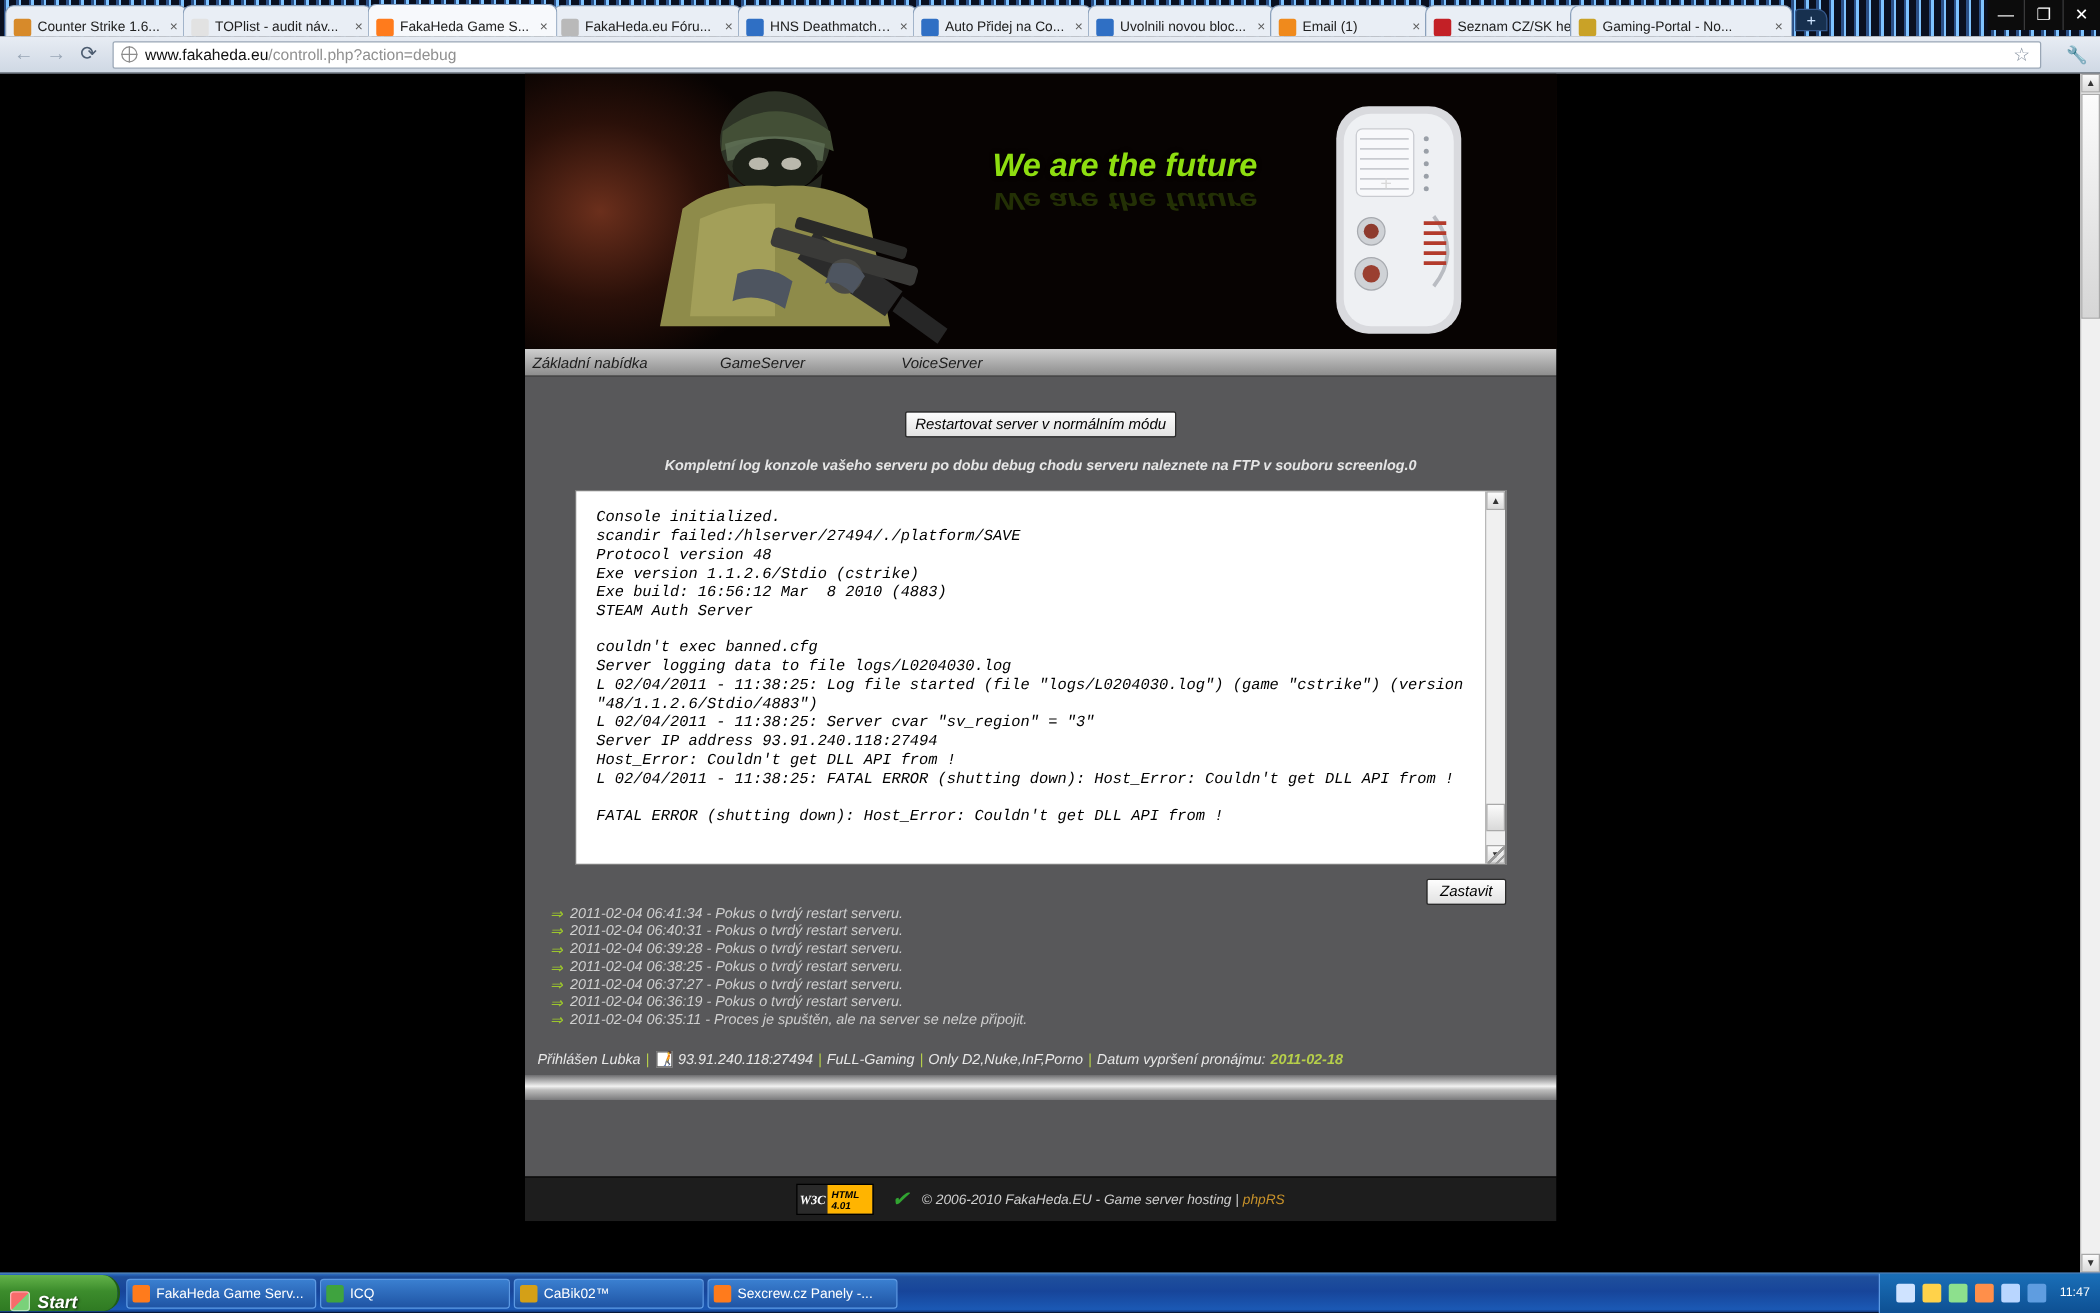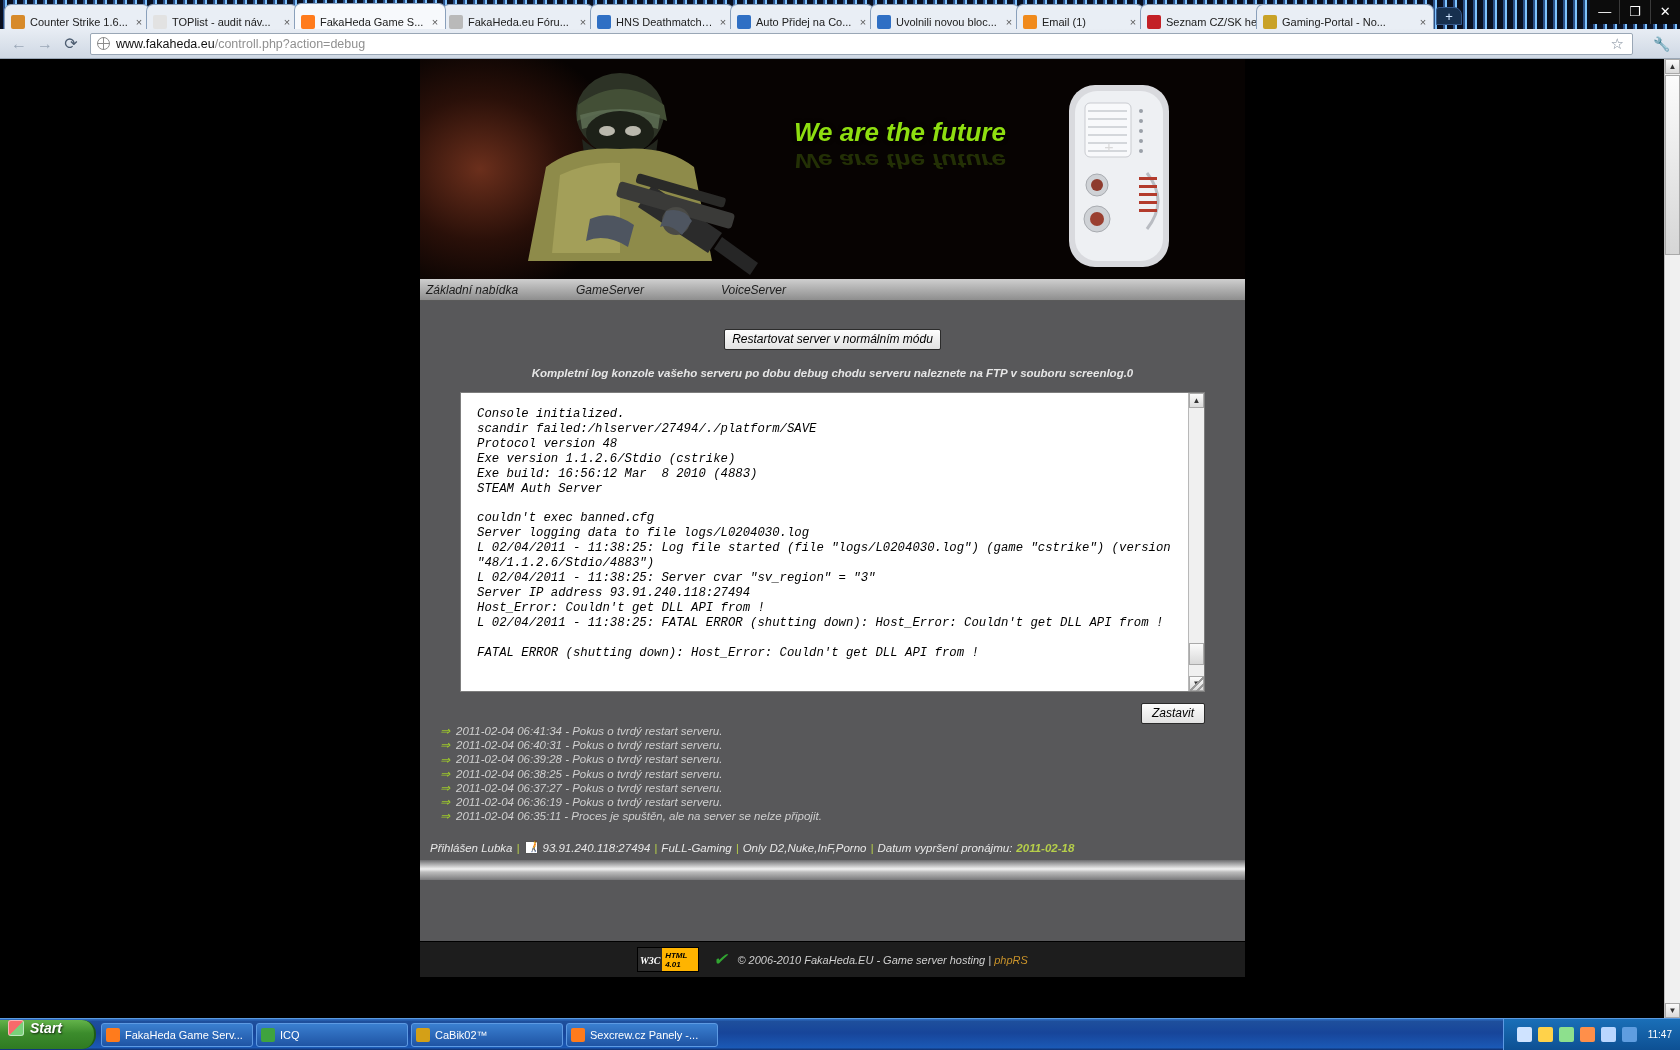--- a/index.html
+++ b/index.html
@@ -248,21 +248,21 @@
     position:absolute; left:0; bottom:0; width:1680px; height:32px;
     background:linear-gradient(#2f6fc4 0%, #1e4f9c 8%, #17459a 45%, #1b59b5 92%, #0e2f6e 100%);
     display:flex; align-items:center;
     border-top:1px solid #5a9ae0;
   }
   #start-button {
     width:96px; height:29px; margin:0 5px 0 0;
     background:linear-gradient(#63b34a 0%, #3c8c2c 45%, #2f7a22 100%);
     border-right:2px solid #1f5c16;
     border-top-right-radius:14px; border-bottom-right-radius:14px;
-    display:flex; align-items:flex-start; color:#fff; font-size:14px;
+    display:flex; align-items:flex-end; color:#fff; font-size:14px;
     font-weight:bold; font-style:italic; padding-left:8px;
     text-shadow:1px 1px 2px rgba(0,0,0,0.7);
   }
   #start-flag {
     width:16px; height:16px; margin-right:6px; border-radius:3px;
     background:
       linear-gradient(135deg,#f76b6b 0 50%, #7ad17a 50% 100%);
     box-shadow:inset 0 0 0 1px rgba(255,255,255,0.5);
   }
   .task-item {

